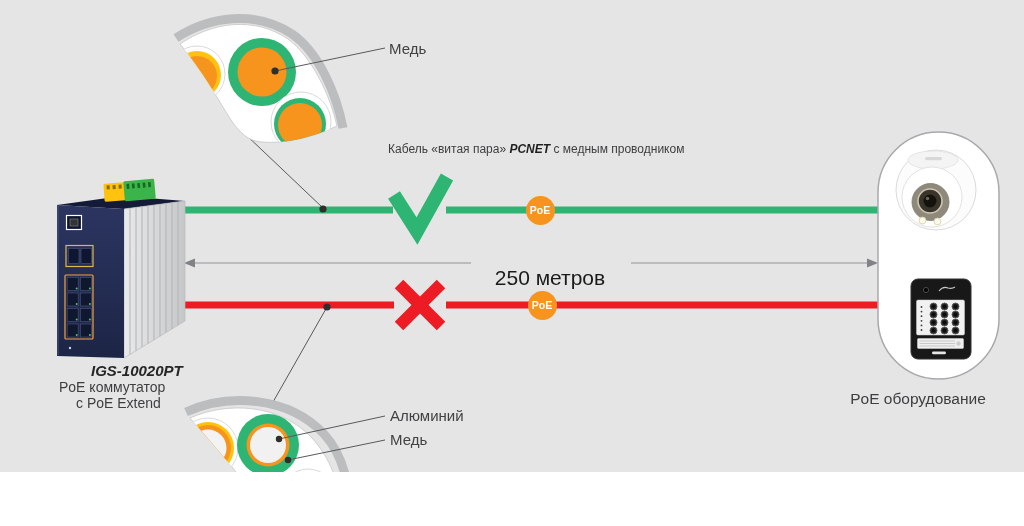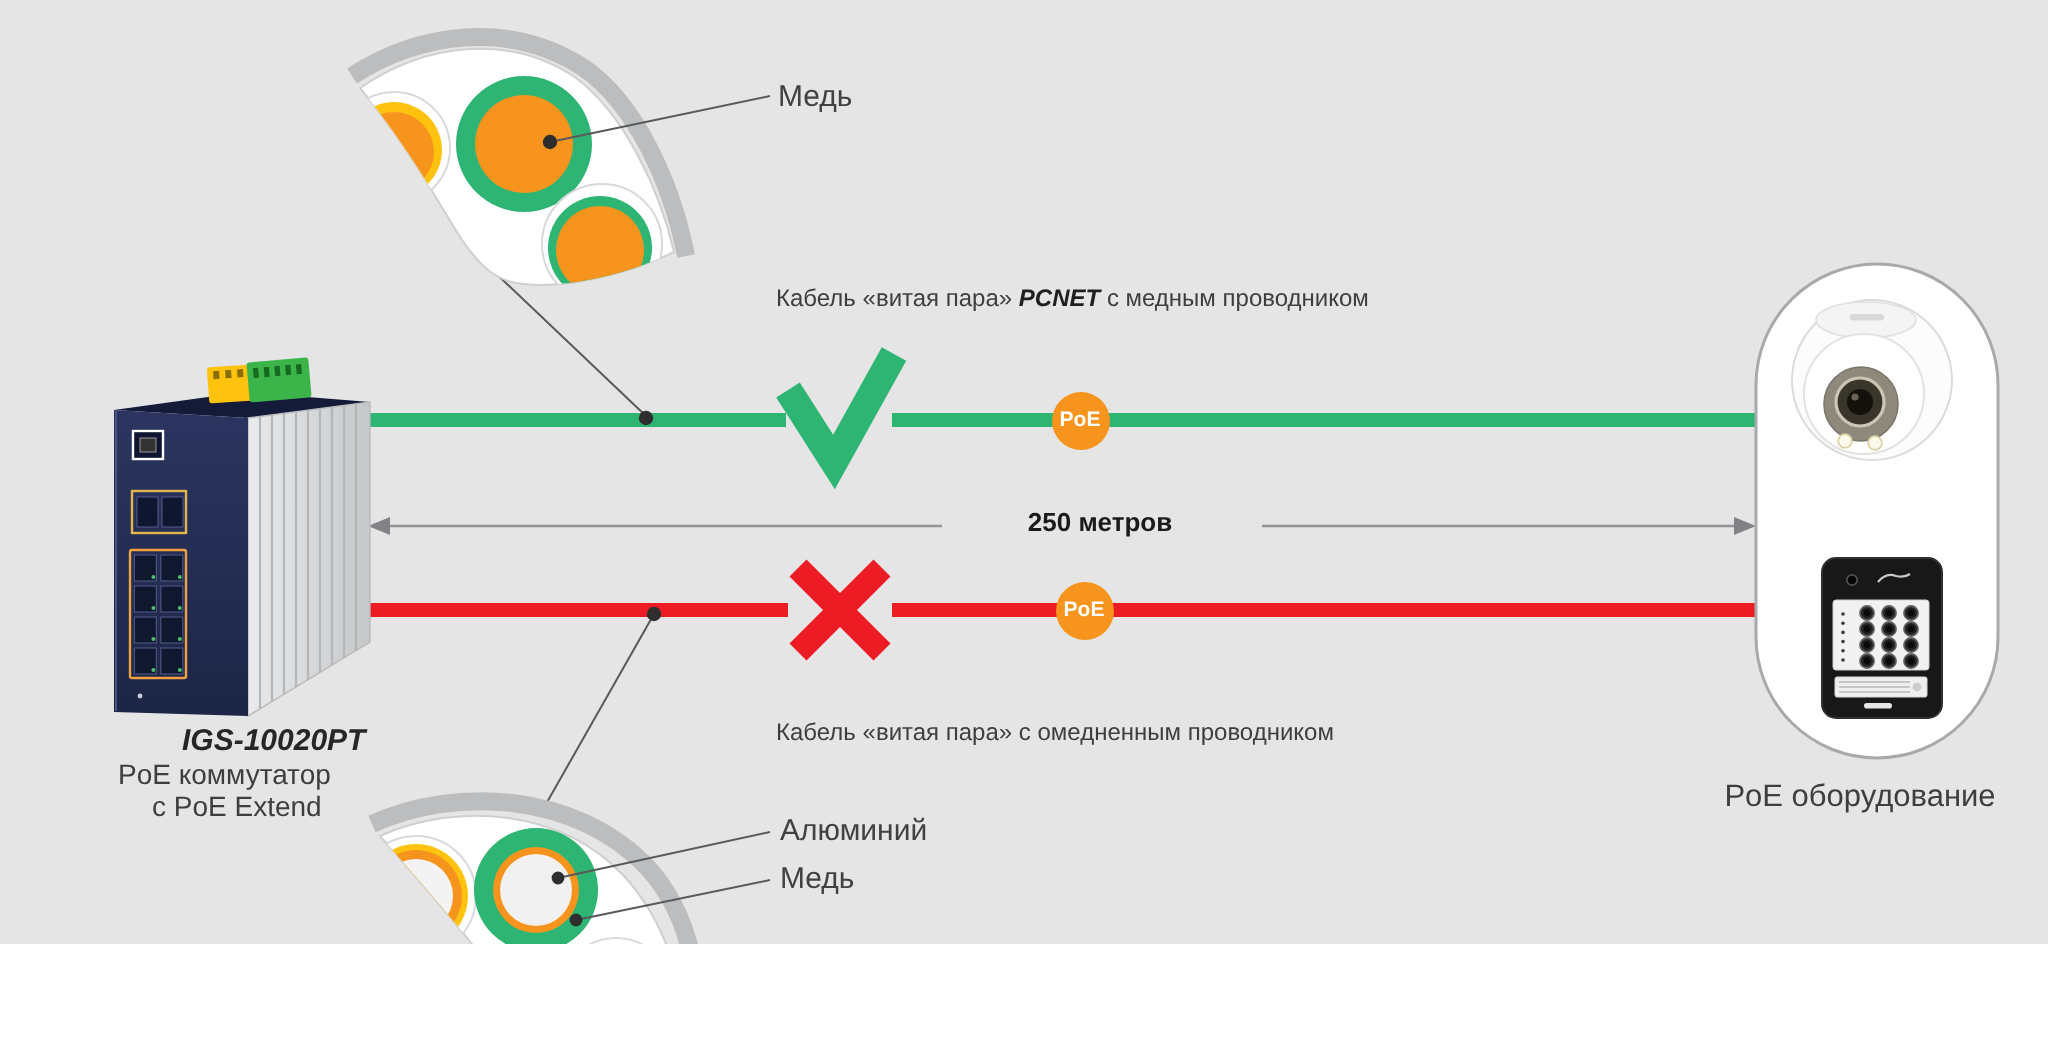--- a/index.html
+++ b/index.html
@@ -7,21 +7,21 @@
     position:relative; width:1024px; height:472px;
     background:#e5e5e5; overflow:hidden;
     font-family:"Liberation Sans", sans-serif;
     color:#3E3E40;
     text-align:right;
   }
   .stage svg { position:absolute; left:0; top:0; }
   .t { position:absolute; white-space:nowrap; line-height:1.18; }
   .cable-label { font-size:12px; color:#3E3E40; }
   .cable-label .brand { font-weight:700; font-style:italic; color:#1F1F1F; }
-  .distance { font-size:13px; font-weight:700; color:#1A1A1A; transform:translate(-50%,-50%); }
+  .distance { font-size:21px; font-weight:400; color:#1A1A1A; transform:translate(-50%,-50%);margin-top:17px; }
   .callout { font-size:15px; color:#414042; }
   .sw-model { font-size:15px; font-weight:700; font-style:italic; color:#262626; }
   .sw-desc { font-size:14px; color:#3E3E40; }
   .equip { font-size:15.5px; color:#3E3E40; transform:translate(-50%,-50%); }
   .poe-badge {
     position:absolute; width:29px; height:29px; margin:-14.5px 0 4px -14.5px;
     border-radius:50%; background:#F7941E; color:#fff;
     font-size:10.5px; font-weight:700;
     display:flex; align-items:center; justify-content:center;
   }
@@ -255,30 +255,29 @@
     </g>
   </g>
 </svg>
 
 <div class="t callout" style="left:389px; top:40px;">Медь</div>
 
 <div class="t cable-label" style="left:388px; top:142px;"><span>Кабель «витая пара»</span> <span class="brand">PCNET</span> <span>с медным проводником</span></div>
 
 <div class="t distance" style="left:550px; top:261px;">250 метров</div>
 
-<div class="t cable-label" style="left:388px; top:359px;">Кабель «витая пара» с омедненным проводником</div>
 
 <div class="t callout" style="left:390px; top:407px;">Алюминий</div>
 <div class="t callout" style="left:390px; top:431px;">Медь</div>
 
 <div class="t sw-model" style="left:59px; top:362px;margin-left:32px;">IGS-10020PT</div>
 <div class="t sw-desc" style="left:59px; top:379px;">PoE коммутатор</div>
 <div class="t sw-desc" style="left:76px; top:395px;">с PoE Extend</div>
 
-<div class="t equip" style="left:918px; top:399px;margin-left:12px;">PoE оборудование</div>
+<div class="t equip" style="left:918px; top:399px;">PoE оборудование</div>
 
 <div class="poe-badge" style="left:540px; top:210px;">
       <span>PoE</span>
     </div>
 <div class="poe-badge" style="left:542px; top:305px;">
       <span>PoE</span>
     </div>
 
 </div>
 

